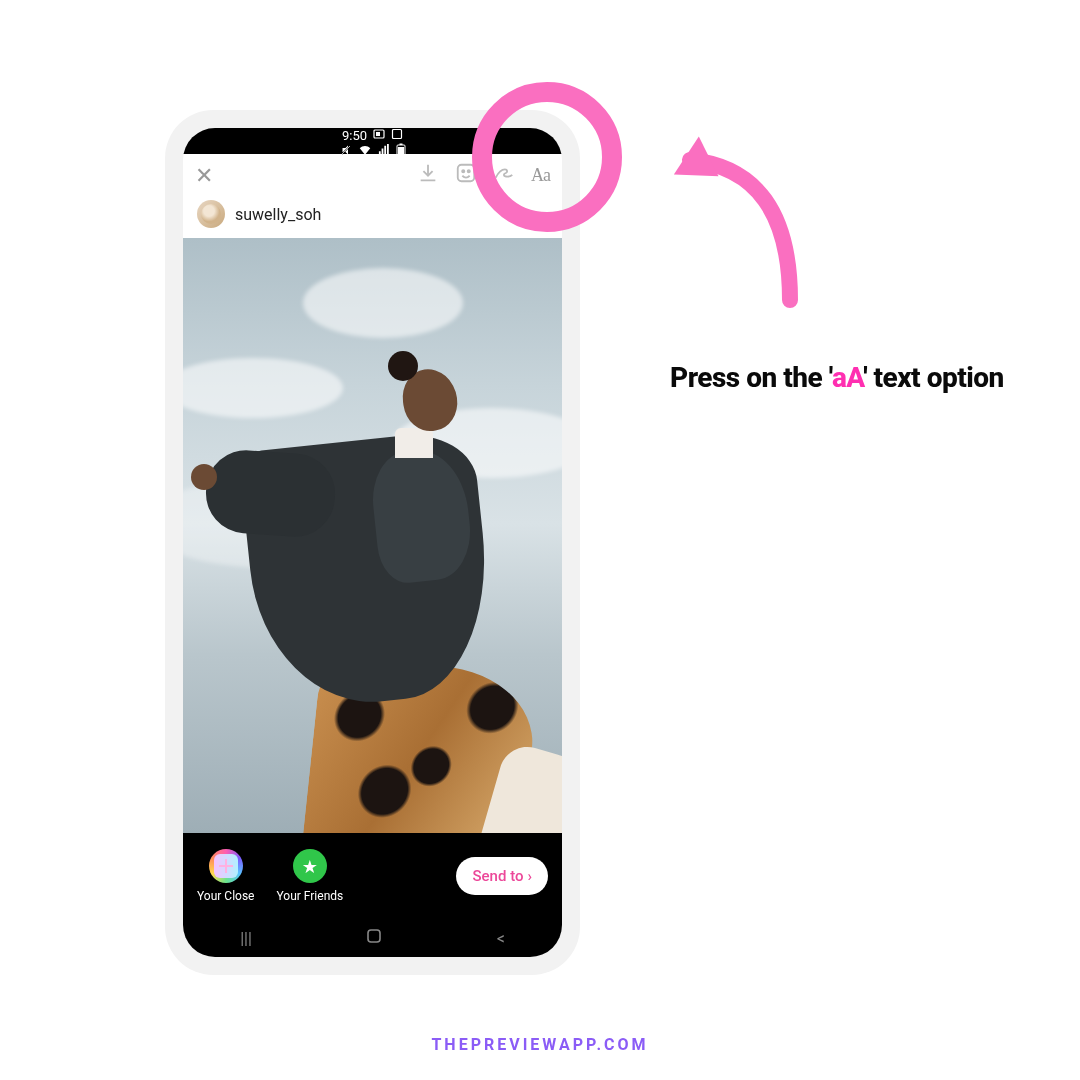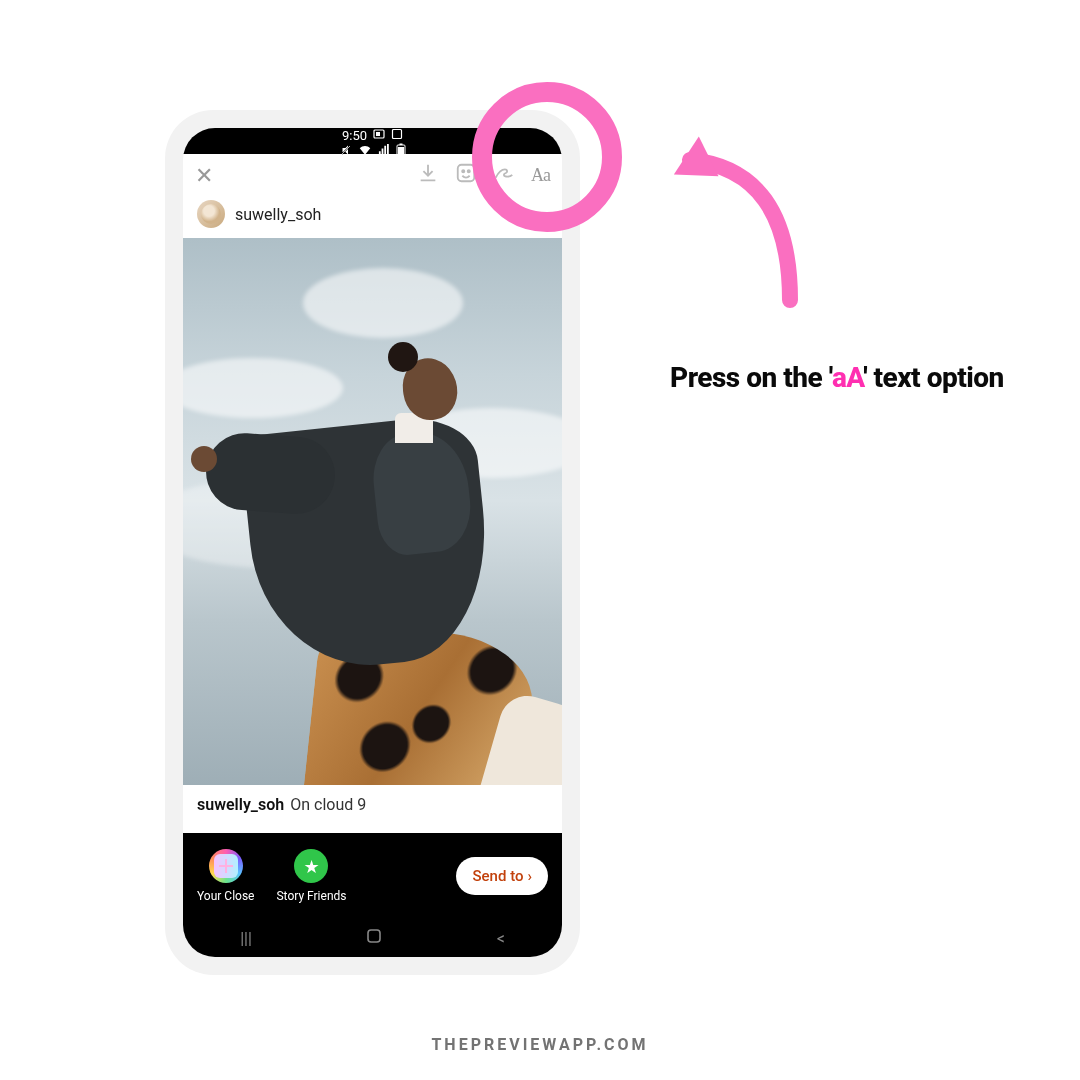--- a/index.html
+++ b/index.html
@@ -175,21 +175,21 @@
     content:""; position:absolute; inset:5px; background:#fff; border-radius:50%;
     background:
       linear-gradient(#ffb0e1,#ffb0e1) center/60% 2px no-repeat,
       linear-gradient(#ffb0e1,#ffb0e1) center/2px 60% no-repeat,
       linear-gradient(90deg,#f6c1ff,#b1f1ff);
     border-radius:6px;
   }
   .close-friends-ic{ background:#30c64a; color:#fff; font-size:18px;}
   .spacer{flex:1;}
   .sendbtn{
-    background:#ffffff; color:#c2410c; border-radius:22px;
+    background:#ffffff; color:#ec4899; border-radius:22px;
     padding:10px 16px; font-size:15px; font-weight:500;
     display:flex; align-items:center; gap:4px;
   }
 
   
   .androidnav{
     background:#000; height:38px;
     display:flex; align-items:center; justify-content:space-around;
     color:#888;
   }
@@ -227,21 +227,21 @@
   .instruction .hl{ color:#ff2fb1; }
 
   
   .watermark{
     position:absolute;
     left:0; right:0; bottom:26px;
     text-align:center;
     letter-spacing:3px;
     font-size:16px;
     font-weight:700;
-    color:#737373;
+    color:#8b5cf6;
   }
 </style>
 </head>
 <body>
 
 <div class="phone">
   <div class="screen">
 
     <div class="statusbar">
       <div class="left">
@@ -328,32 +328,29 @@
         <div class="boot"></div>
         <div class="jacket"></div>
         <div class="arm"></div>
         <div class="hand"></div>
         <div class="neck"></div>
         <div class="head"></div>
         <div class="bun"></div>
       </div>
     </div>
 
-    <div class="caption">
-      <span class="u">suwelly_soh</span><span>On cloud 9</span>
-    </div>
 
     <div class="sharebar">
       <div class="sopt">
         <div class="circ your-story-ic"></div>
         <span>Your Close</span>
       </div>
       <div class="sopt">
         <div class="circ close-friends-ic">★</div>
-        <span>Story Friends</span>
+        <span>Your Friends</span>
       </div>
       <div class="spacer"></div>
       <div class="sendbtn">
         <span>Send to</span>
         <span>›</span>
       </div>
     </div>
 
     <div class="androidnav">
       <span class="nbtn">|||</span>

